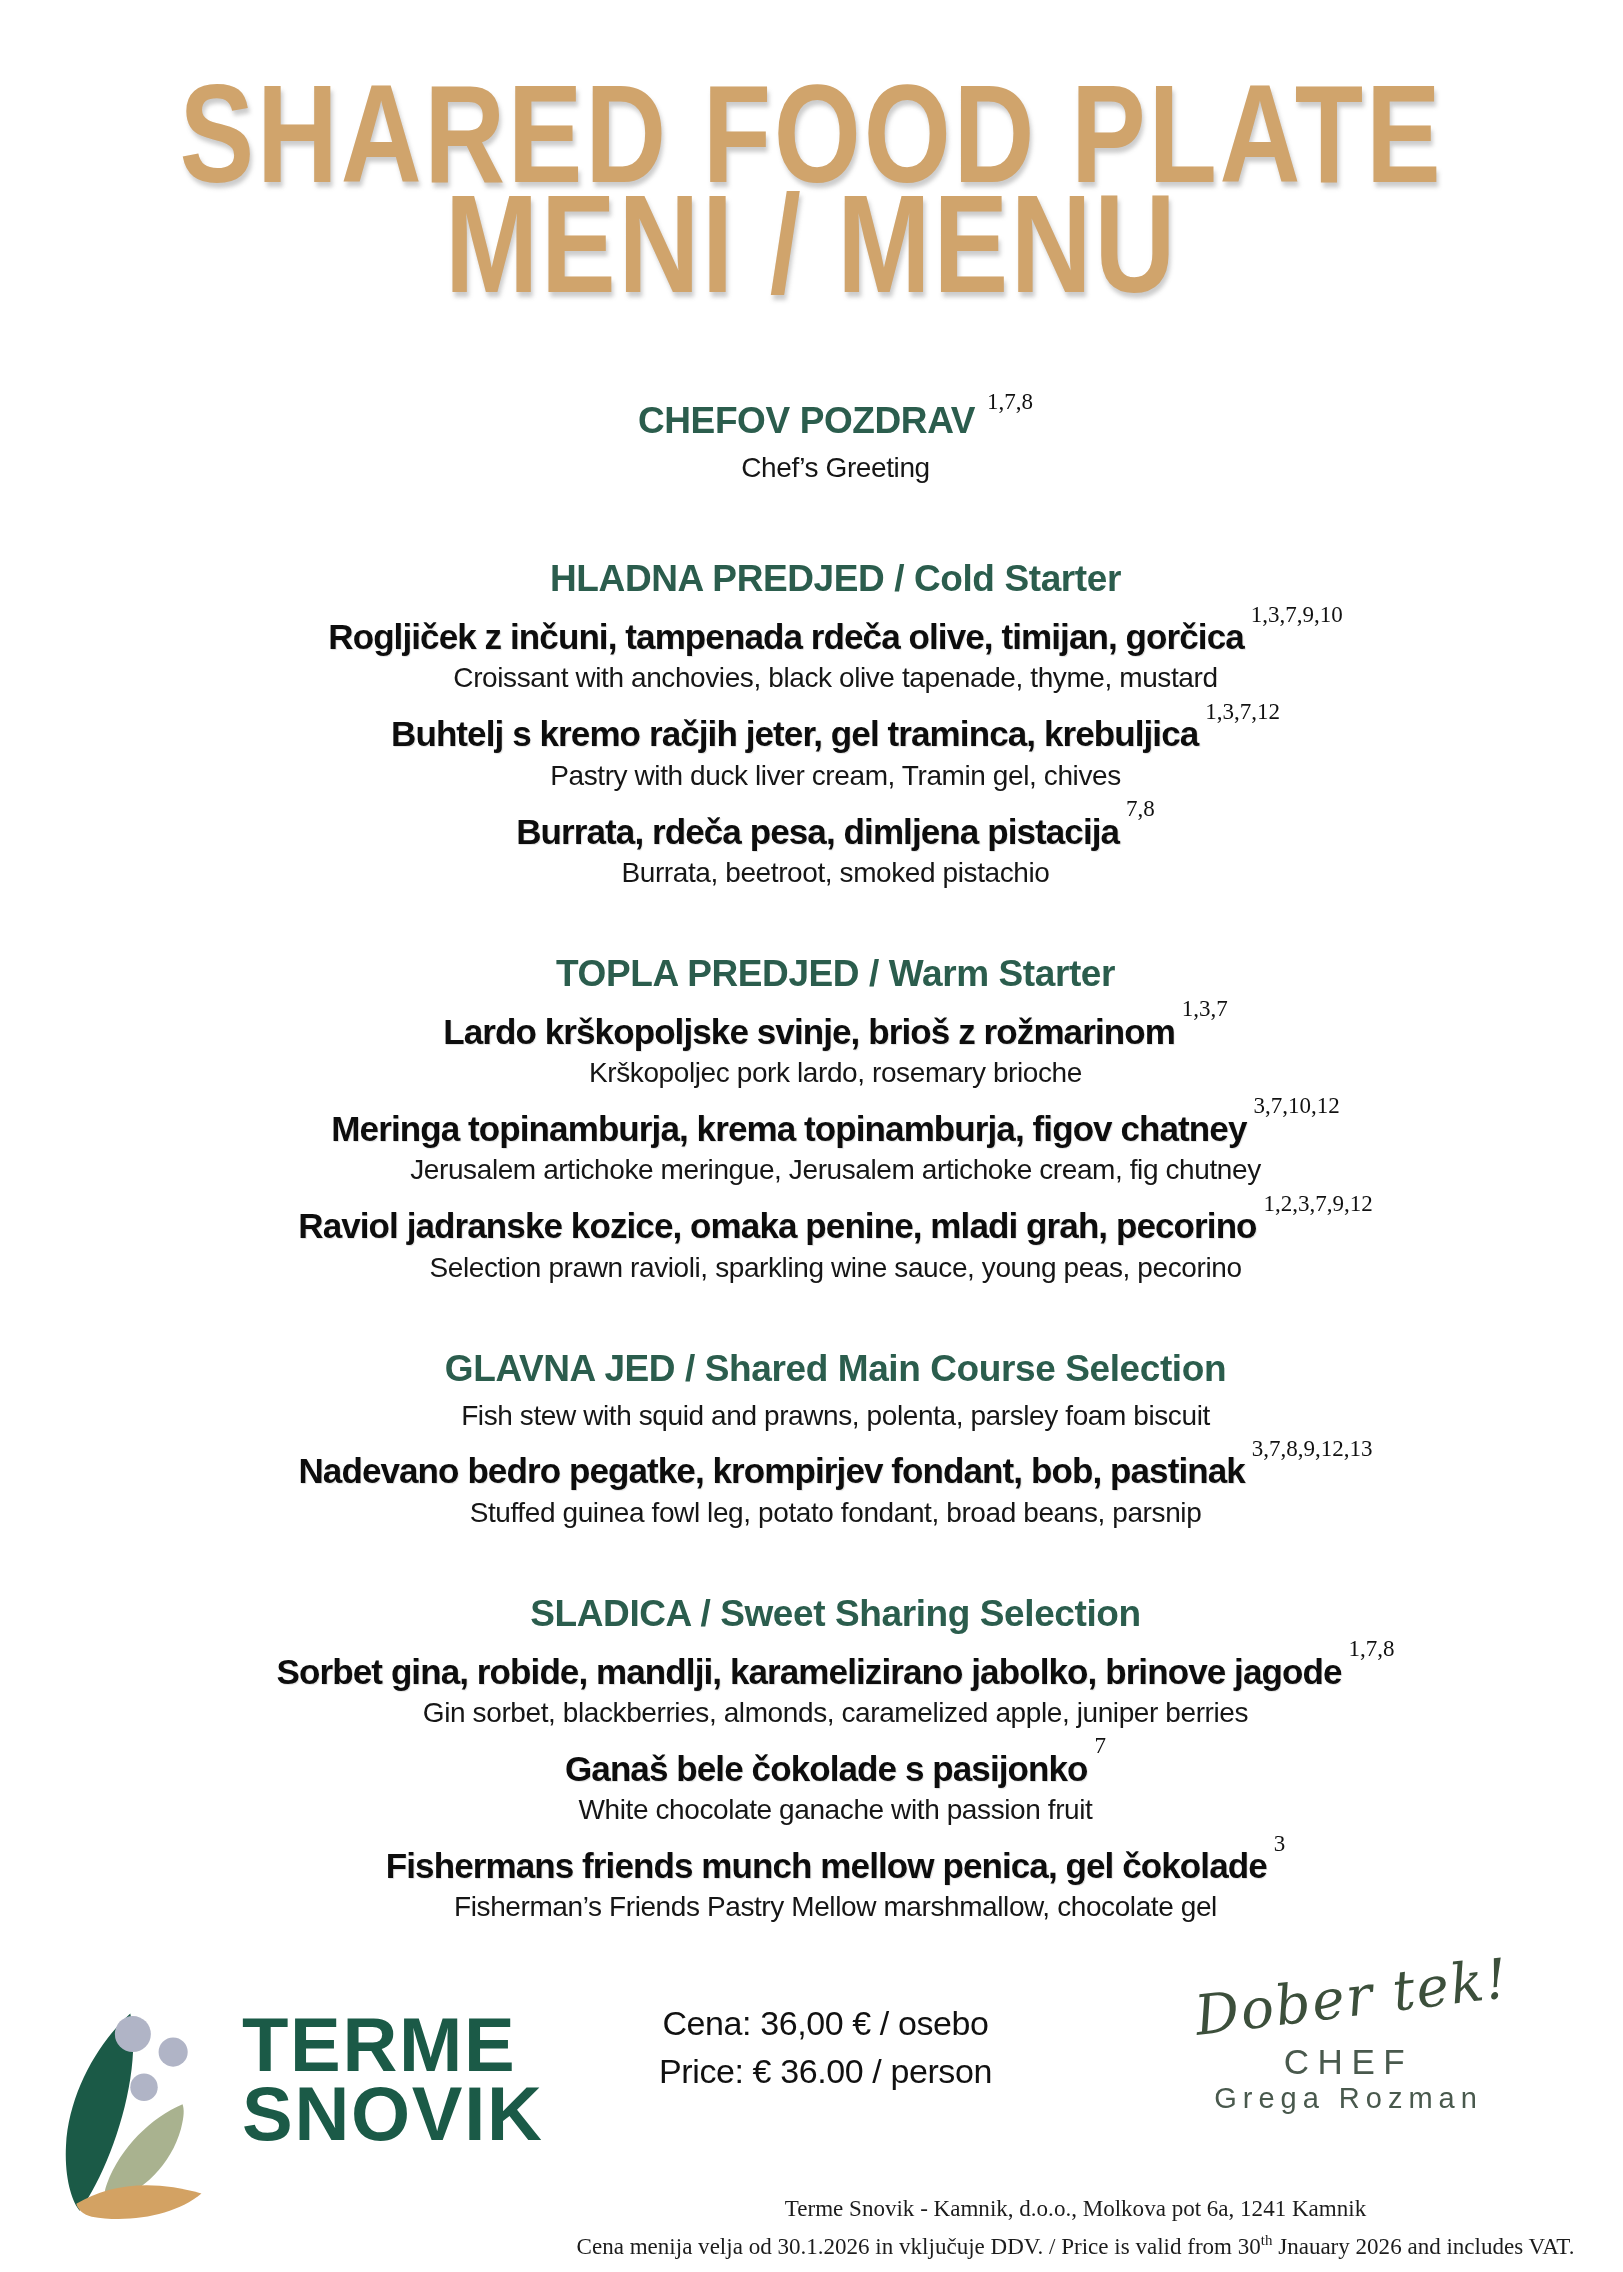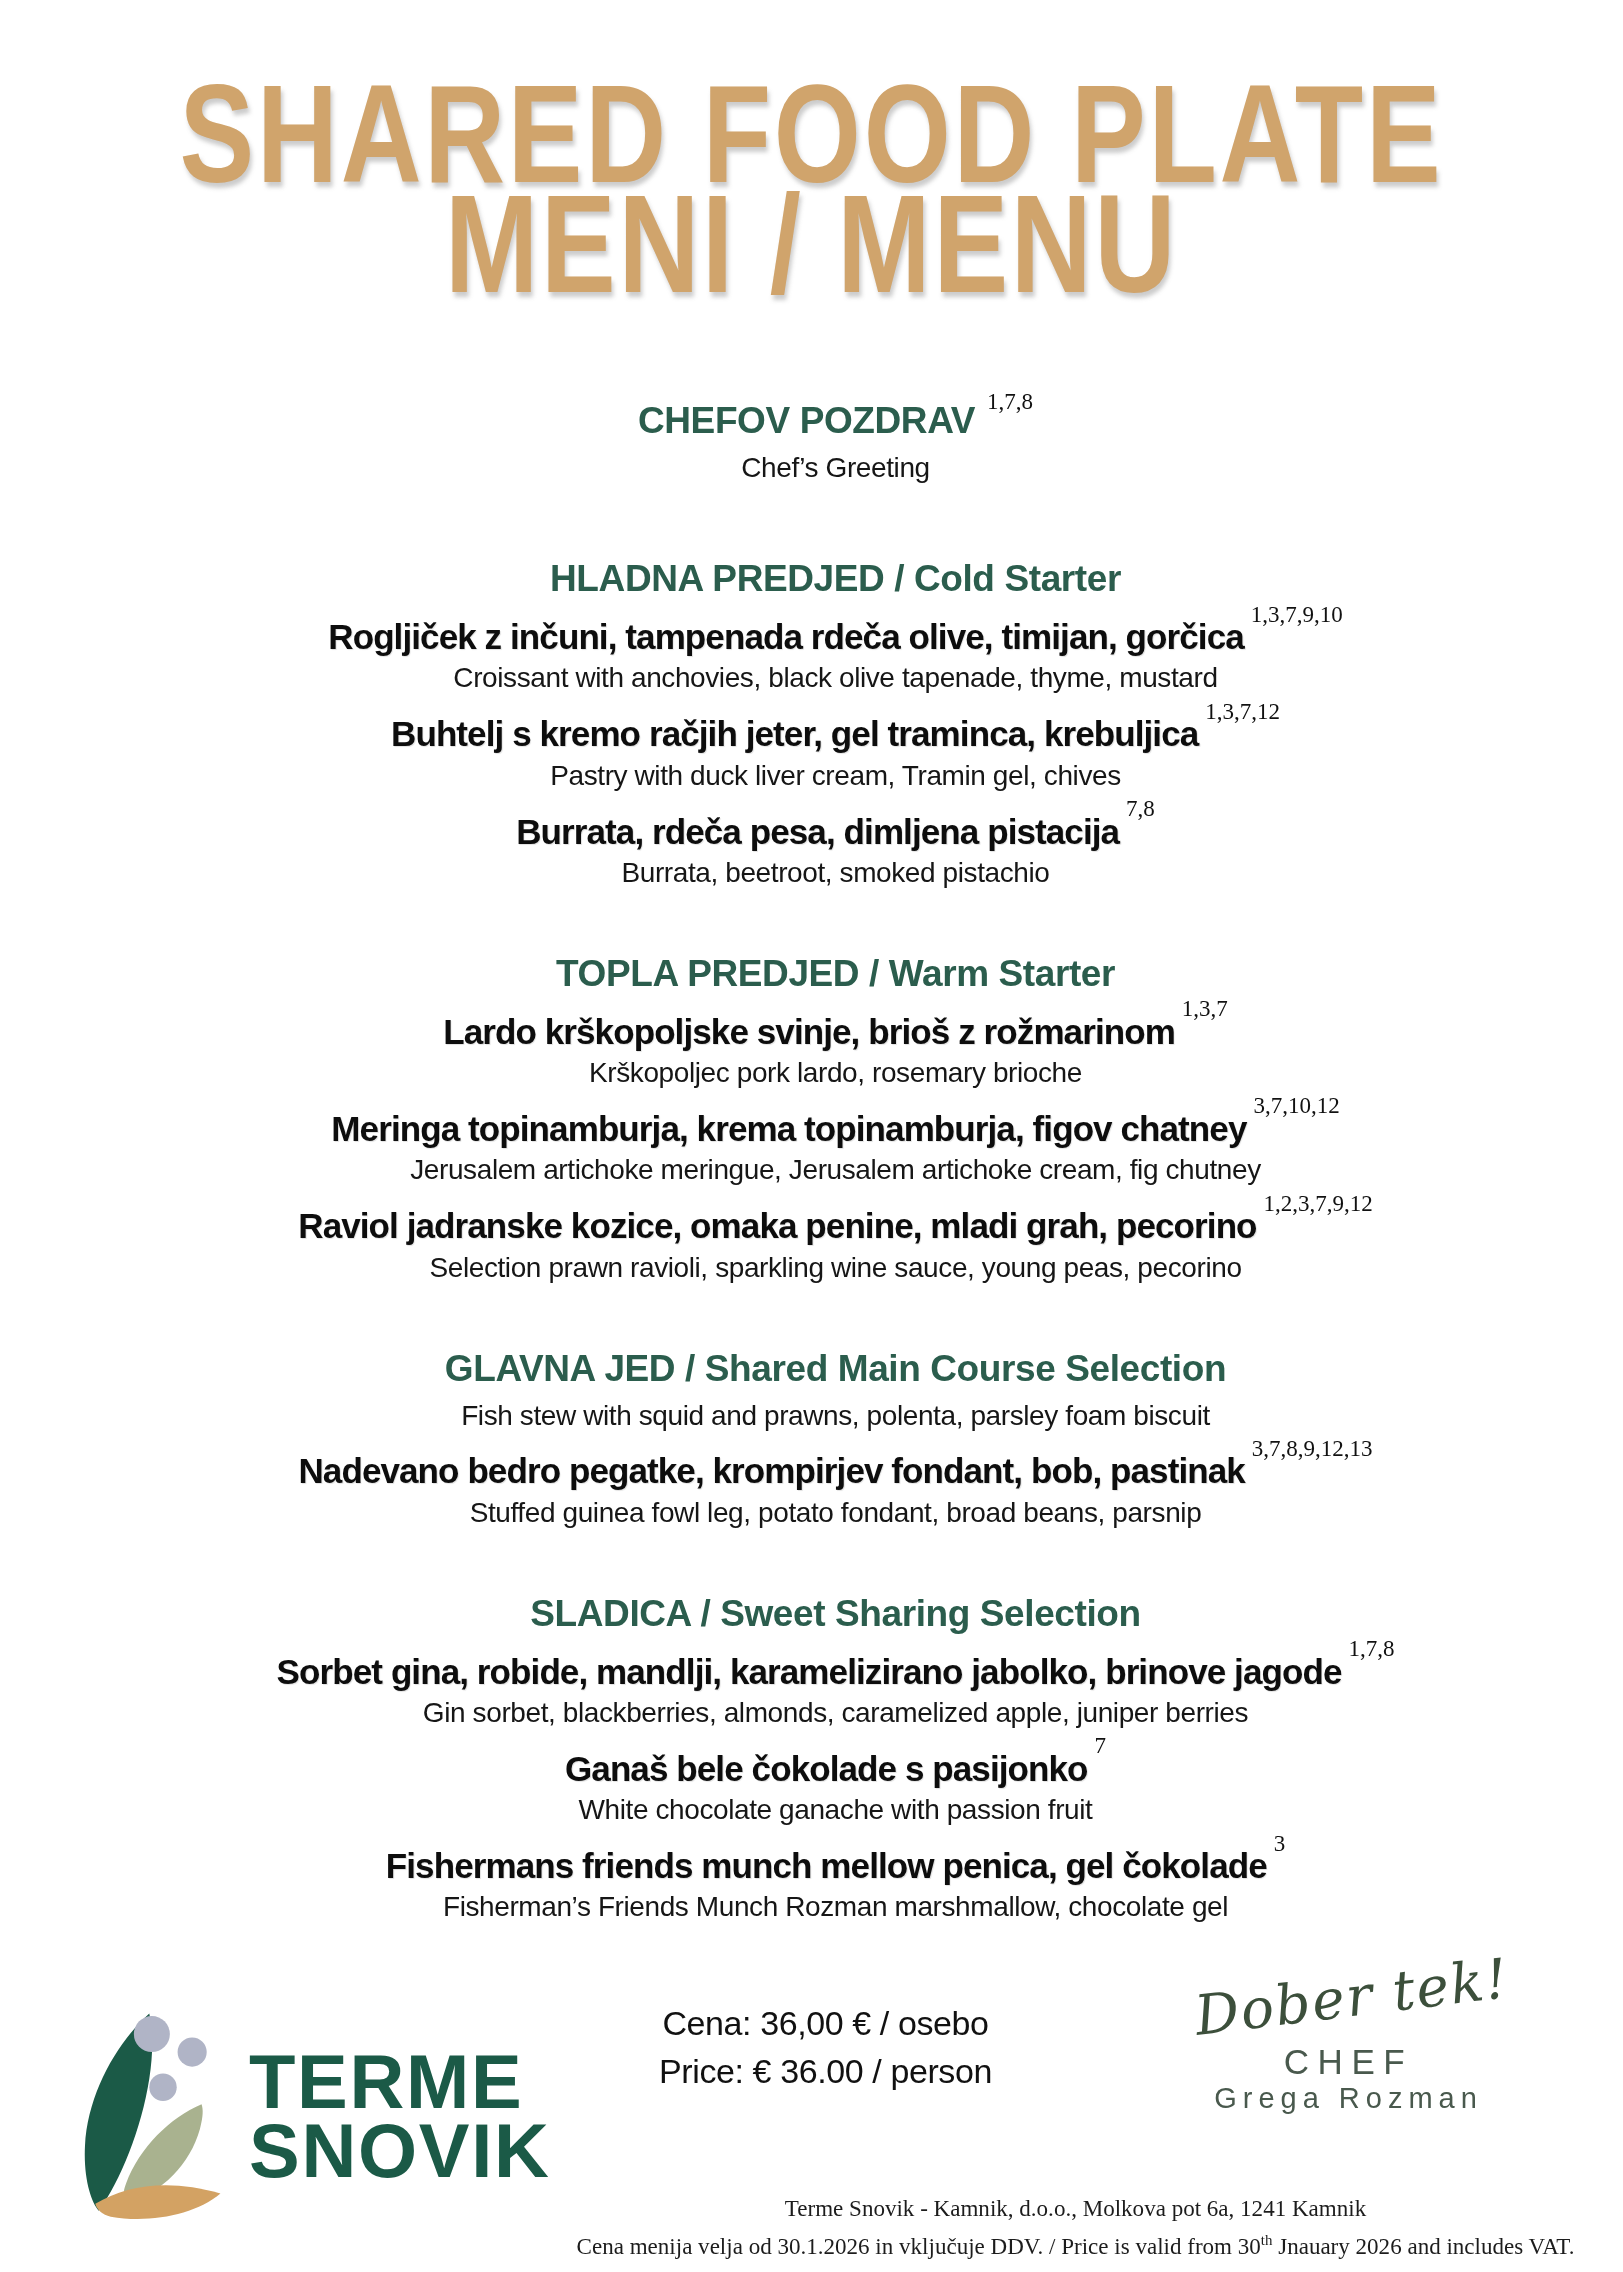--- a/index.html
+++ b/index.html
@@ -52,21 +52,21 @@
     position:relative; top:-14.6px; margin-left:6.9px;
     text-shadow:none; color:#111111;
   }
   .heading .sup { top:-11px; margin-left:12px; }
 
   
   .price-block { position:absolute; top:1999px; left:8px; width:100%; text-align:center;padding-left:12px; }
   .price-line { font-size:34px; color:#111111; line-height:48px; letter-spacing:-0.4px; }
 
   
-  .logo { position:absolute; left:67px; top:2010px; display:flex; align-items:center; gap:26px; }
+  .logo { position:absolute; left:48px; top:2010px; display:flex; align-items:flex-start; gap:38px; }
   .logo-icon { width:156px; height:211px; display:block; }
   .logo-text { text-align:left; }
   .logo-text-line {
     font-size:76px; font-weight:bold; color:#1b5a47;
     line-height:69px; letter-spacing:1.7px; white-space:nowrap;
   }
 
   
   .signature { position:absolute; left:1194px; top:1965px; width:309px; text-align:center; }
   .sig-script {
@@ -152,21 +152,21 @@
       <div class="dish">
         <div class="dish-sl"><span>Sorbet gina, robide, mandlji, karamelizirano jabolko, brinove jagode</span><sup class="sup">1,7,8</sup></div>
         <div class="dish-en">Gin sorbet, blackberries, almonds, caramelized apple, juniper berries</div>
       </div>
       <div class="dish">
         <div class="dish-sl"><span>Ganaš bele čokolade s pasijonko</span><sup class="sup">7</sup></div>
         <div class="dish-en">White chocolate ganache with passion fruit</div>
       </div>
       <div class="dish">
         <div class="dish-sl"><span>Fishermans friends munch mellow penica, gel čokolade</span><sup class="sup">3</sup></div>
-        <div class="dish-en">Fisherman’s Friends Munch Rozman marshmallow, chocolate gel</div>
+        <div class="dish-en">Fisherman’s Friends Pastry Mellow marshmallow, chocolate gel</div>
       </div>
     </section>
 
   </main>
 
   <div class="price-block">
     <div class="price-line">Cena: 36,00 € / osebo</div>
     <div class="price-line">Price: € 36.00 / person</div>
   </div>
 

